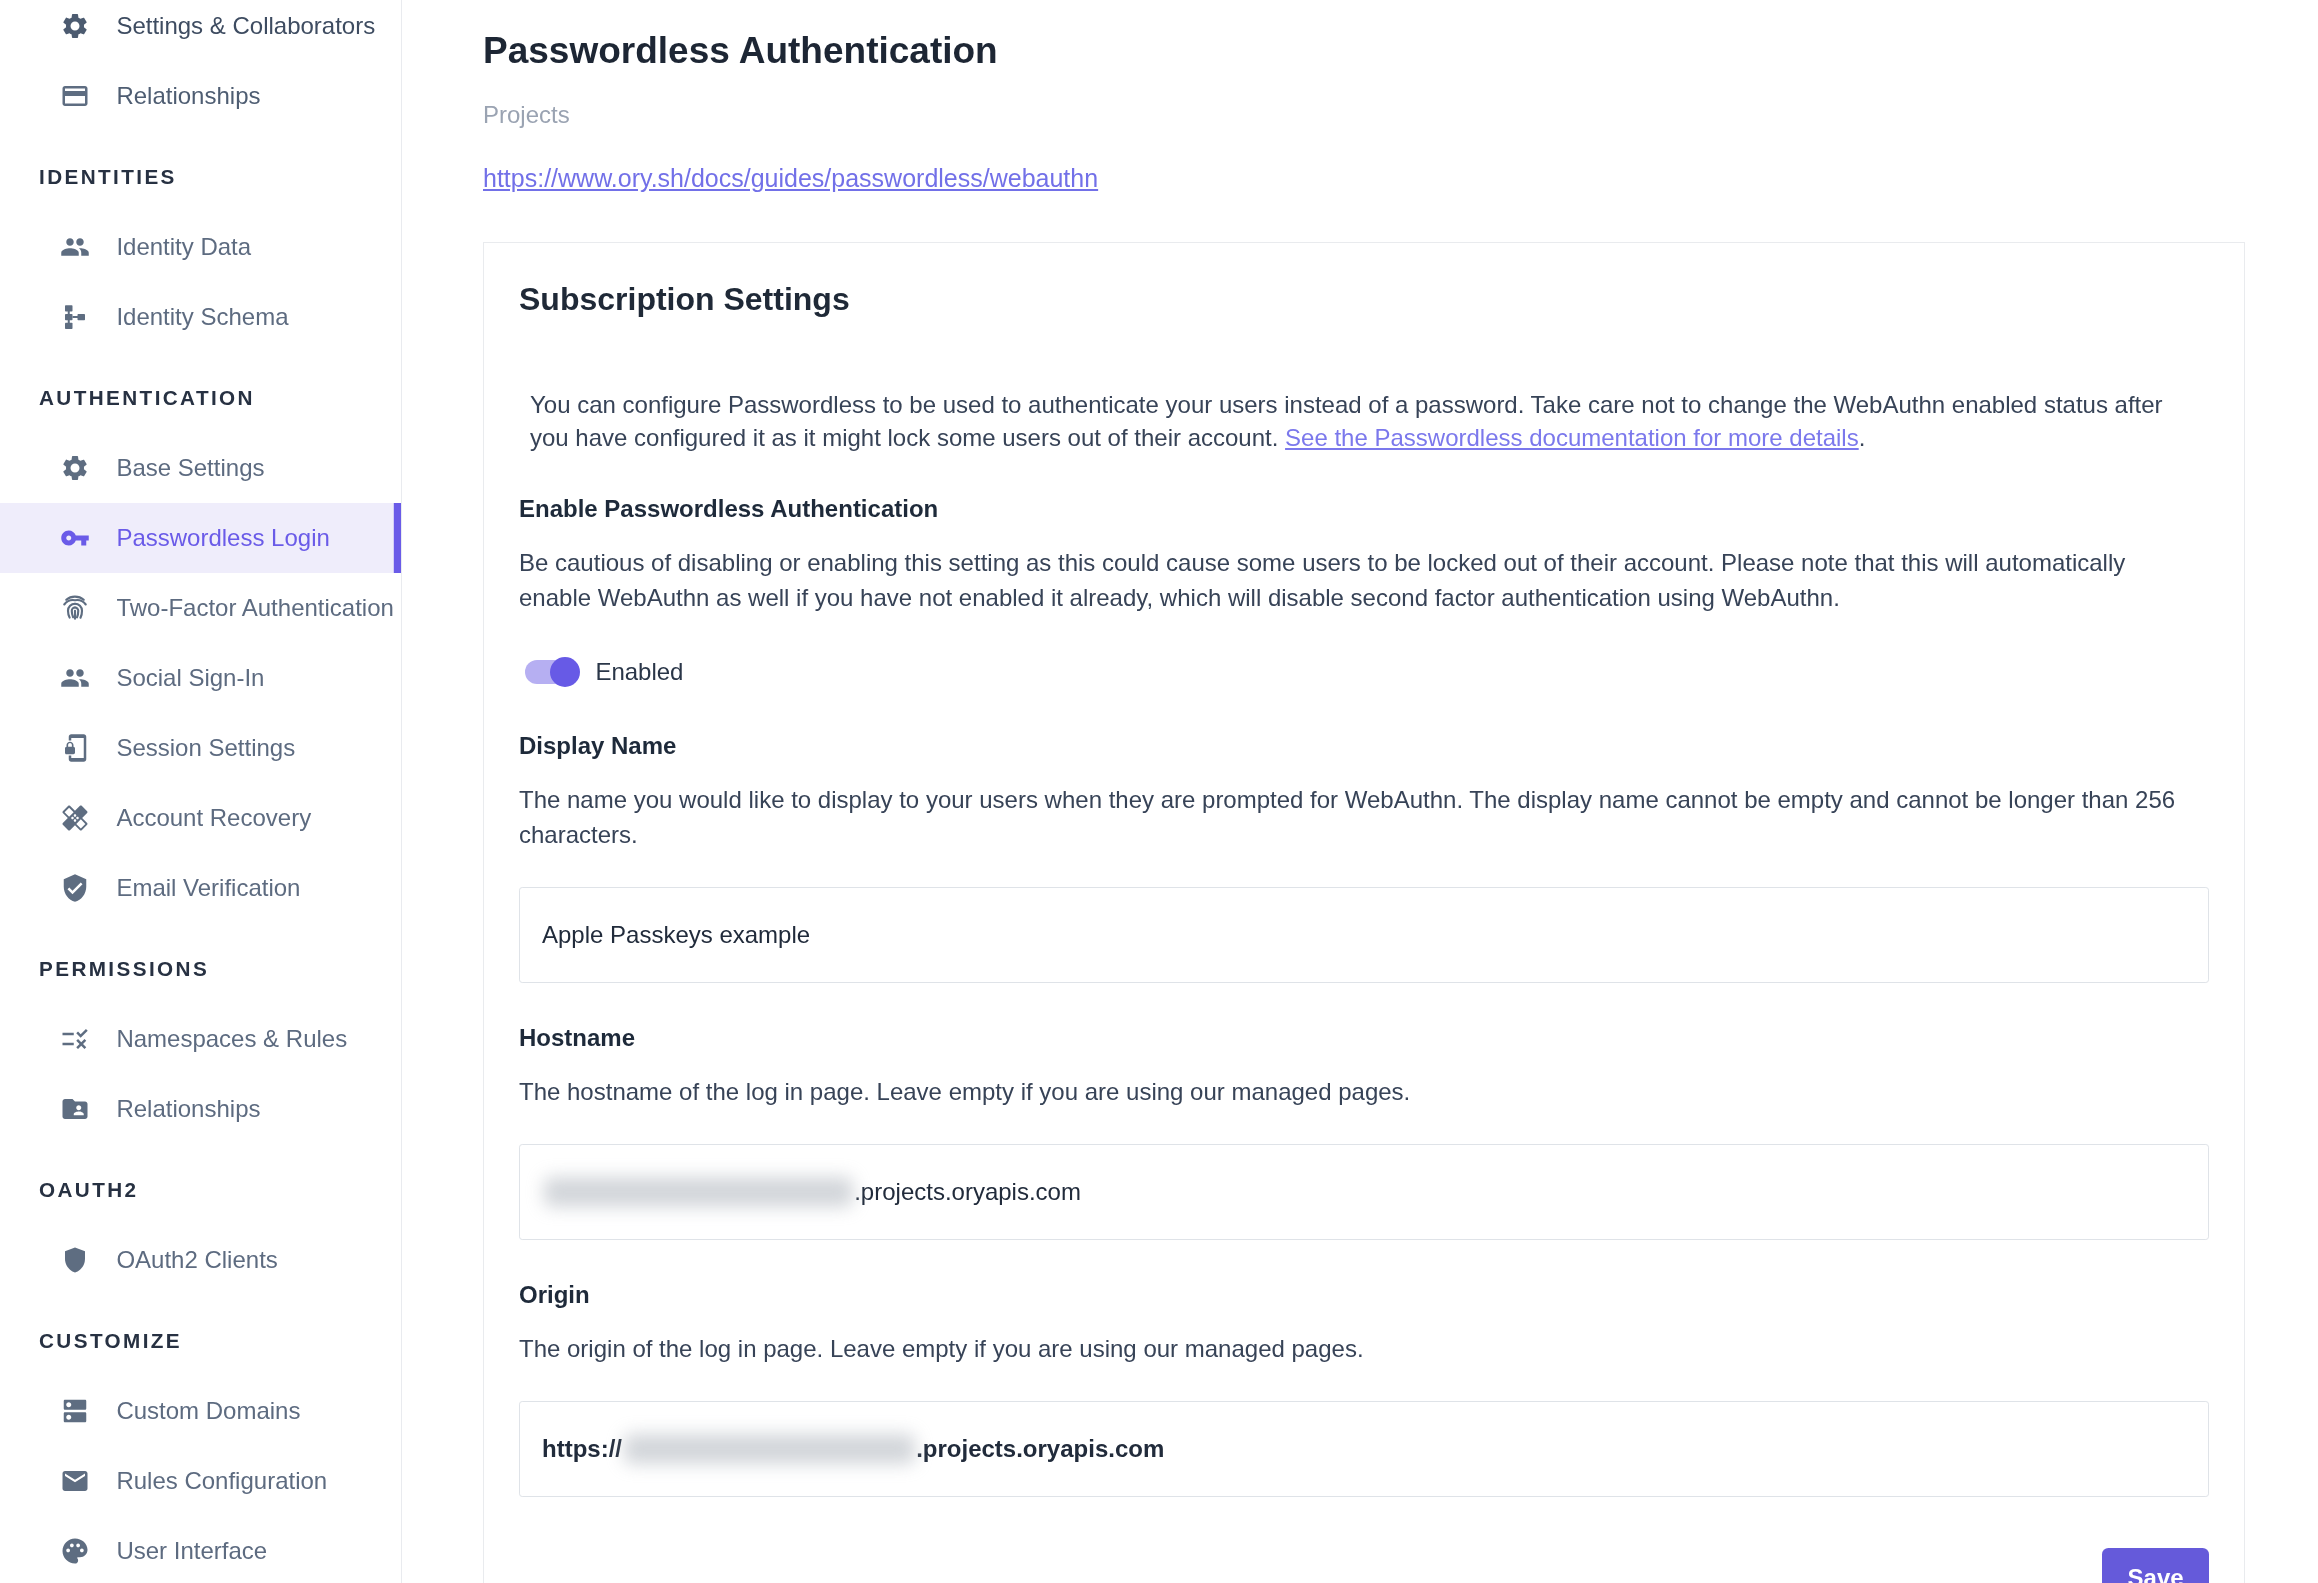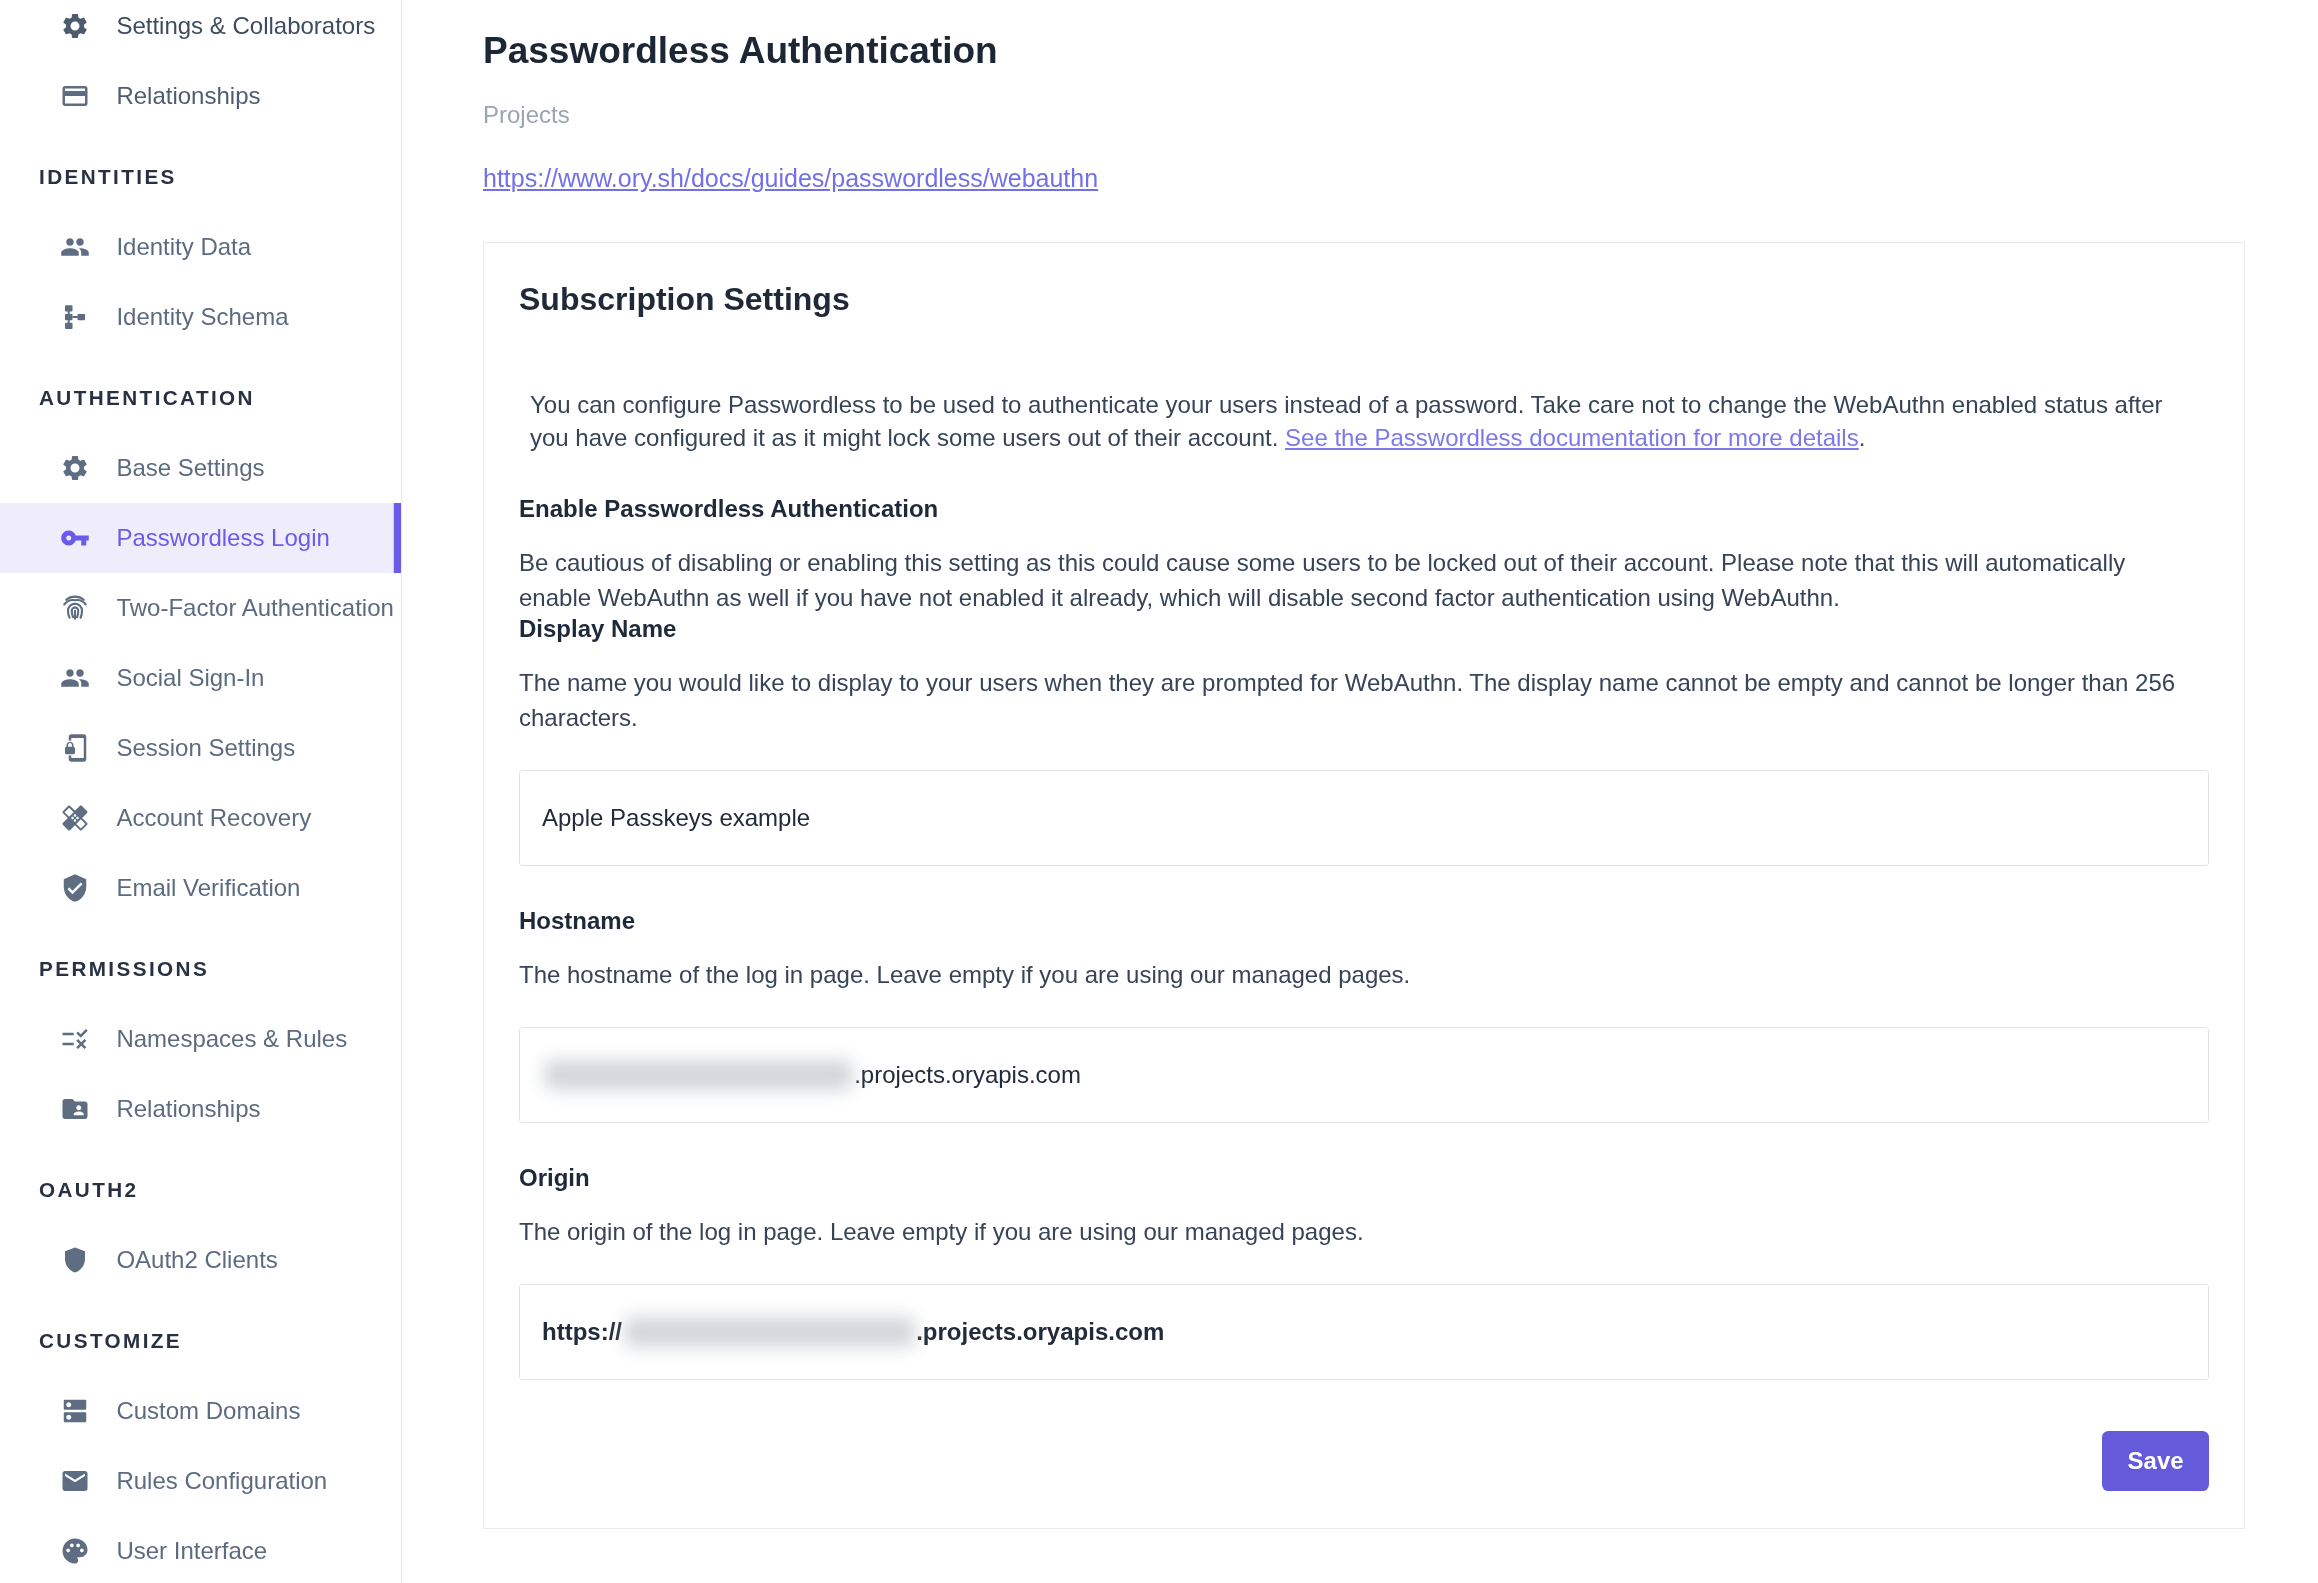--- a/index.html
+++ b/index.html
@@ -318,20 +318,26 @@
     <section class="card">
 
       <h2 class="card-title">Subscription Settings</h2>
 
       <p class="intro"><span>You can configure Passwordless to be used to authenticate your users instead of a password. Take care not to change the WebAuthn enabled status after you have configured it as it might lock some users out of their account.</span>
         <a>See the Passwordless documentation for more details</a><span>.</span></p>
 
       <div class="field-label">Enable Passwordless Authentication</div>
       <div class="field-desc" style="margin-bottom:0;">Be cautious of disabling or enabling this setting as this could cause some users to be locked out of their account. Please note that this will automatically enable WebAuthn as well if you have not enabled it already, which will disable second factor authentication using WebAuthn.</div>
 
+      <div class="toggle-row">
+        <span class="toggle">
+            <span class="knob"></span>
+          </span>
+        <span class="toggle-label">Enabled</span>
+      </div>
 
       <div class="field-label">Display Name</div>
       <div class="field-desc">The name you would like to display to your users when they are prompted for WebAuthn. The display name cannot be empty and cannot be longer than 256 characters.</div>
       <div class="text-input">
         <span>Apple Passkeys example</span>
       </div>
 
       <div class="field-label">Hostname</div>
       <div class="field-desc">The hostname of the log in page. Leave empty if you are using our managed pages.</div>
       <div class="text-input">

